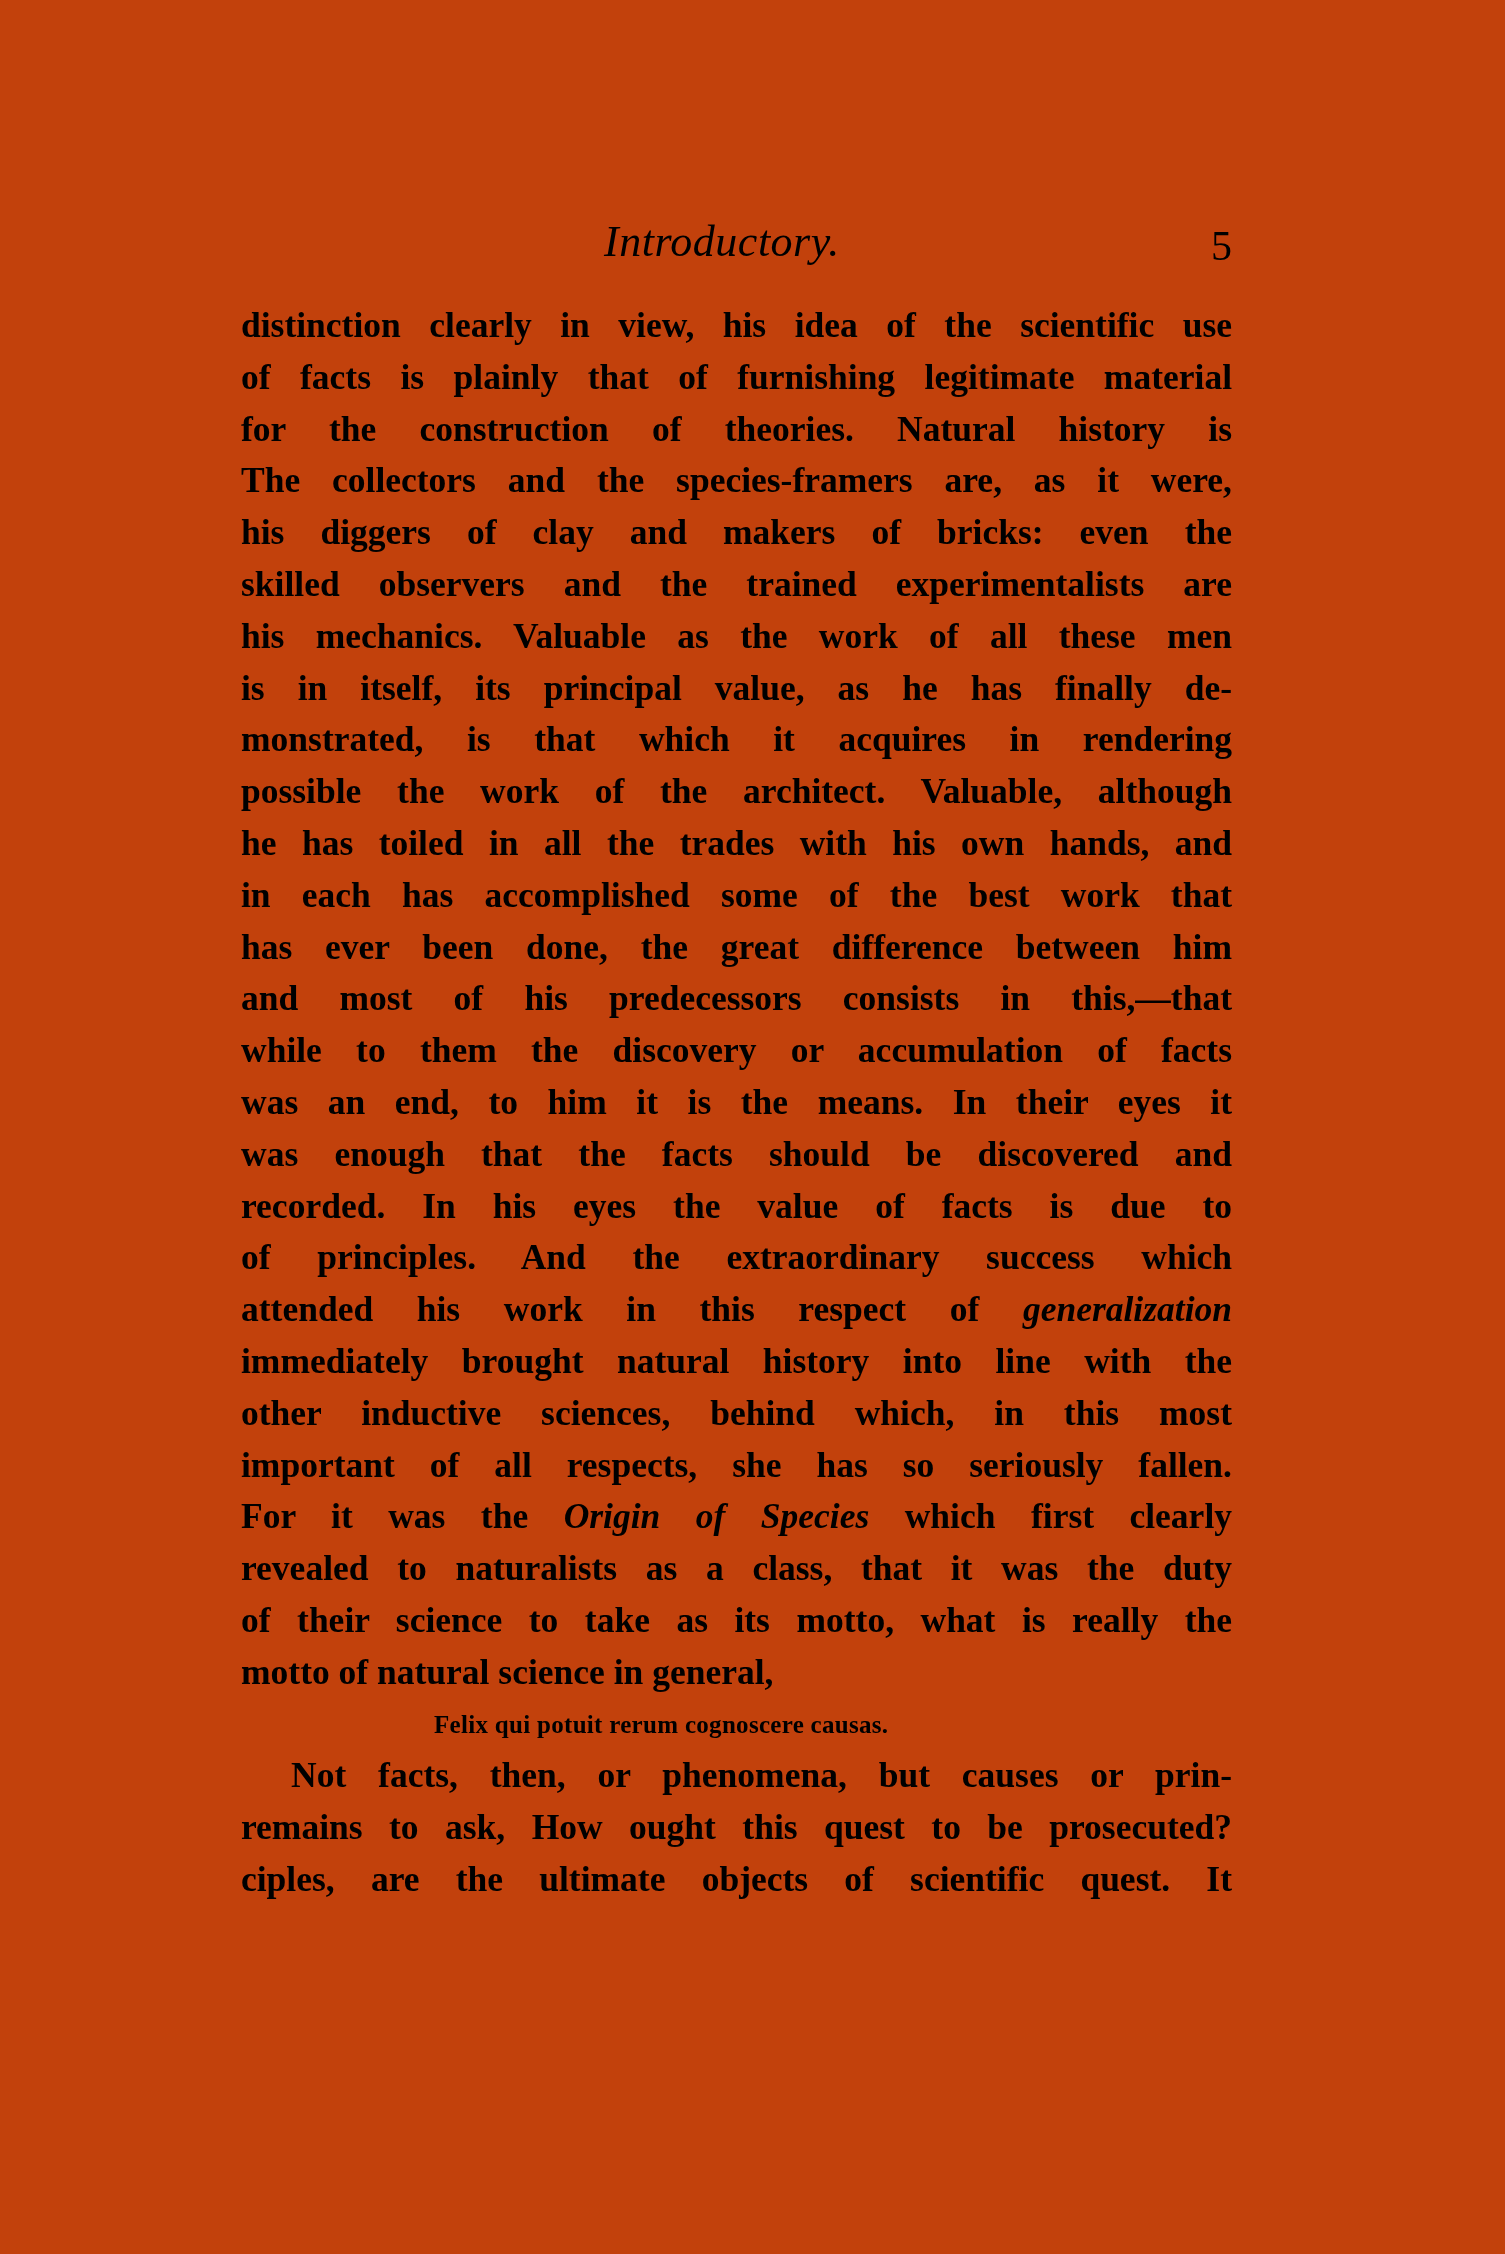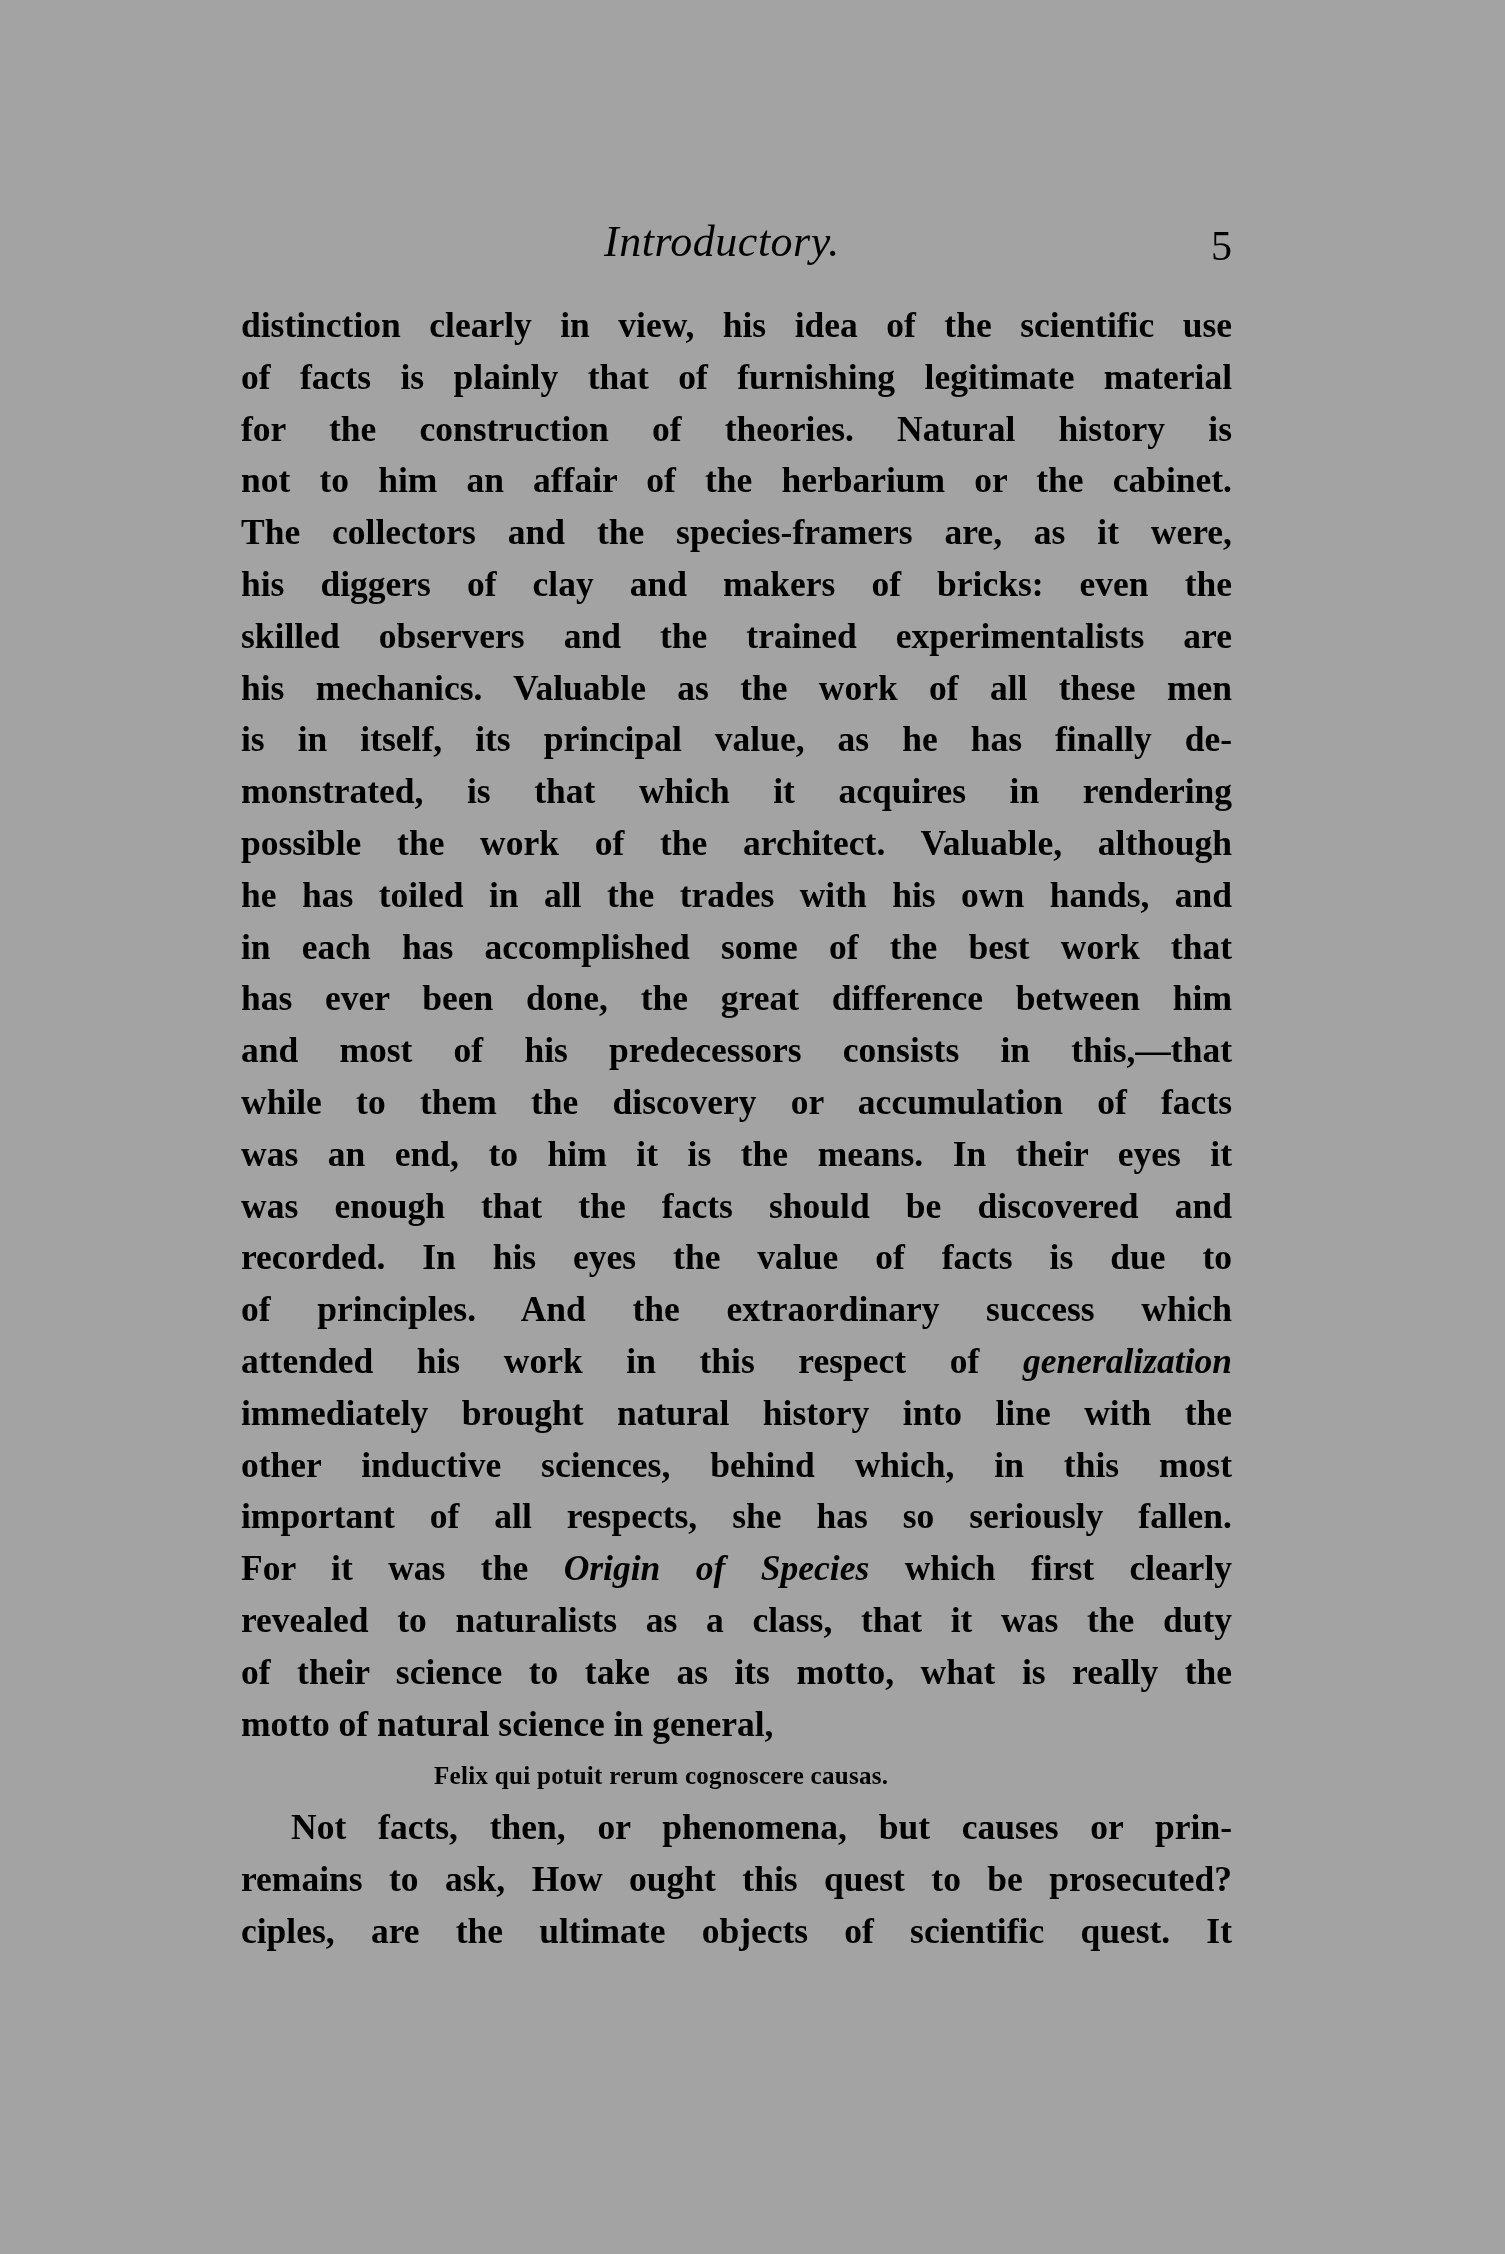--- a/index.html
+++ b/index.html
@@ -13,21 +13,21 @@
     position: relative;
     overflow: hidden;
     font-family: "Liberation Serif", "DejaVu Serif", serif;
     color: #000000;
   }
   .page {
     position: absolute;
     left: 0; top: 0;
     width: 1505px;
     height: 2254px;
-    background: #a3a3a3;
+    background: #c2410c;
   }
   .running-head {
     position: absolute;
     left: 241px;
     top: 212px;
     width: 991px;
     height: 60px;
   }
   .running-title {
     position: absolute;
@@ -101,23 +101,20 @@
     <span class="line">
         <span class="line-inner">distinction clearly in view, his idea of the scientific use</span>
       </span>
     <span class="line">
         <span class="line-inner">of facts is plainly that of furnishing legitimate material</span>
       </span>
     <span class="line">
         <span class="line-inner">for the construction of theories.  Natural history is</span>
       </span>
     <span class="line">
-        <span class="line-inner">not to him an affair of the herbarium or the cabinet.</span>
-      </span>
-    <span class="line">
         <span class="line-inner">The collectors and the species-framers are, as it were,</span>
       </span>
     <span class="line">
         <span class="line-inner">his diggers of clay and makers of bricks: even the</span>
       </span>
     <span class="line">
         <span class="line-inner">skilled observers and the trained experimentalists are</span>
       </span>
     <span class="line">
         <span class="line-inner">his mechanics.  Valuable as the work of all these men</span>

